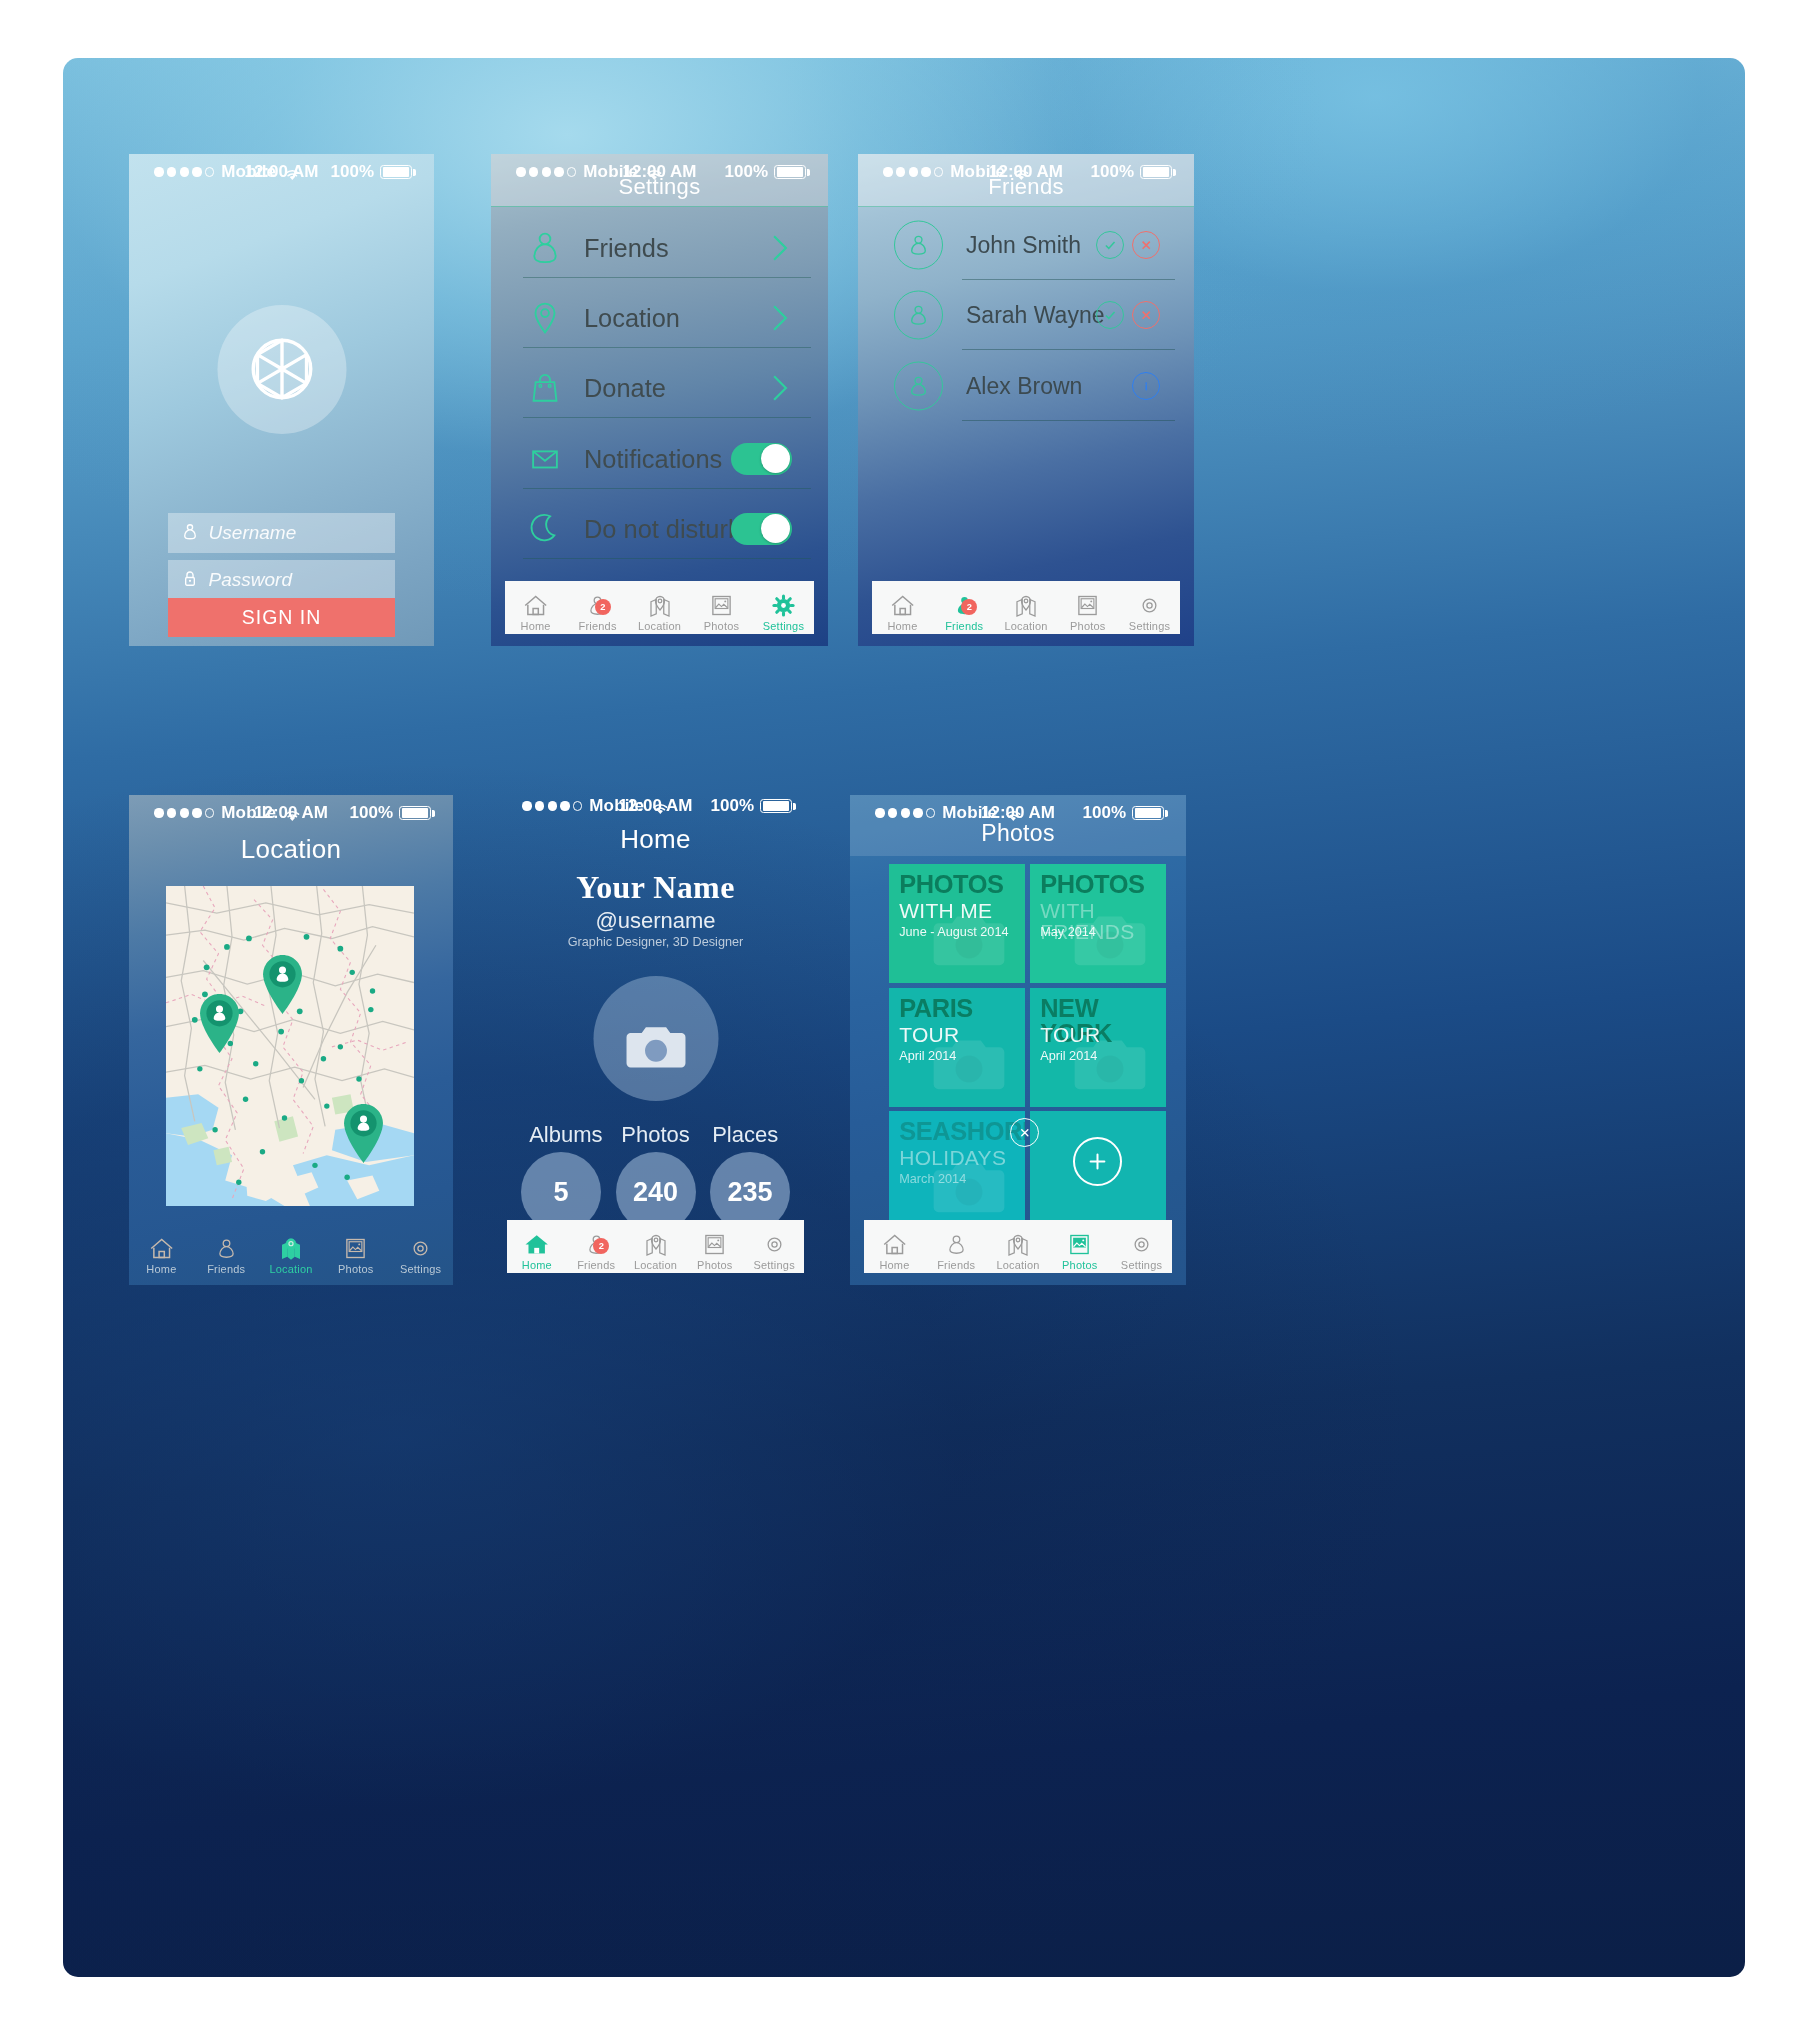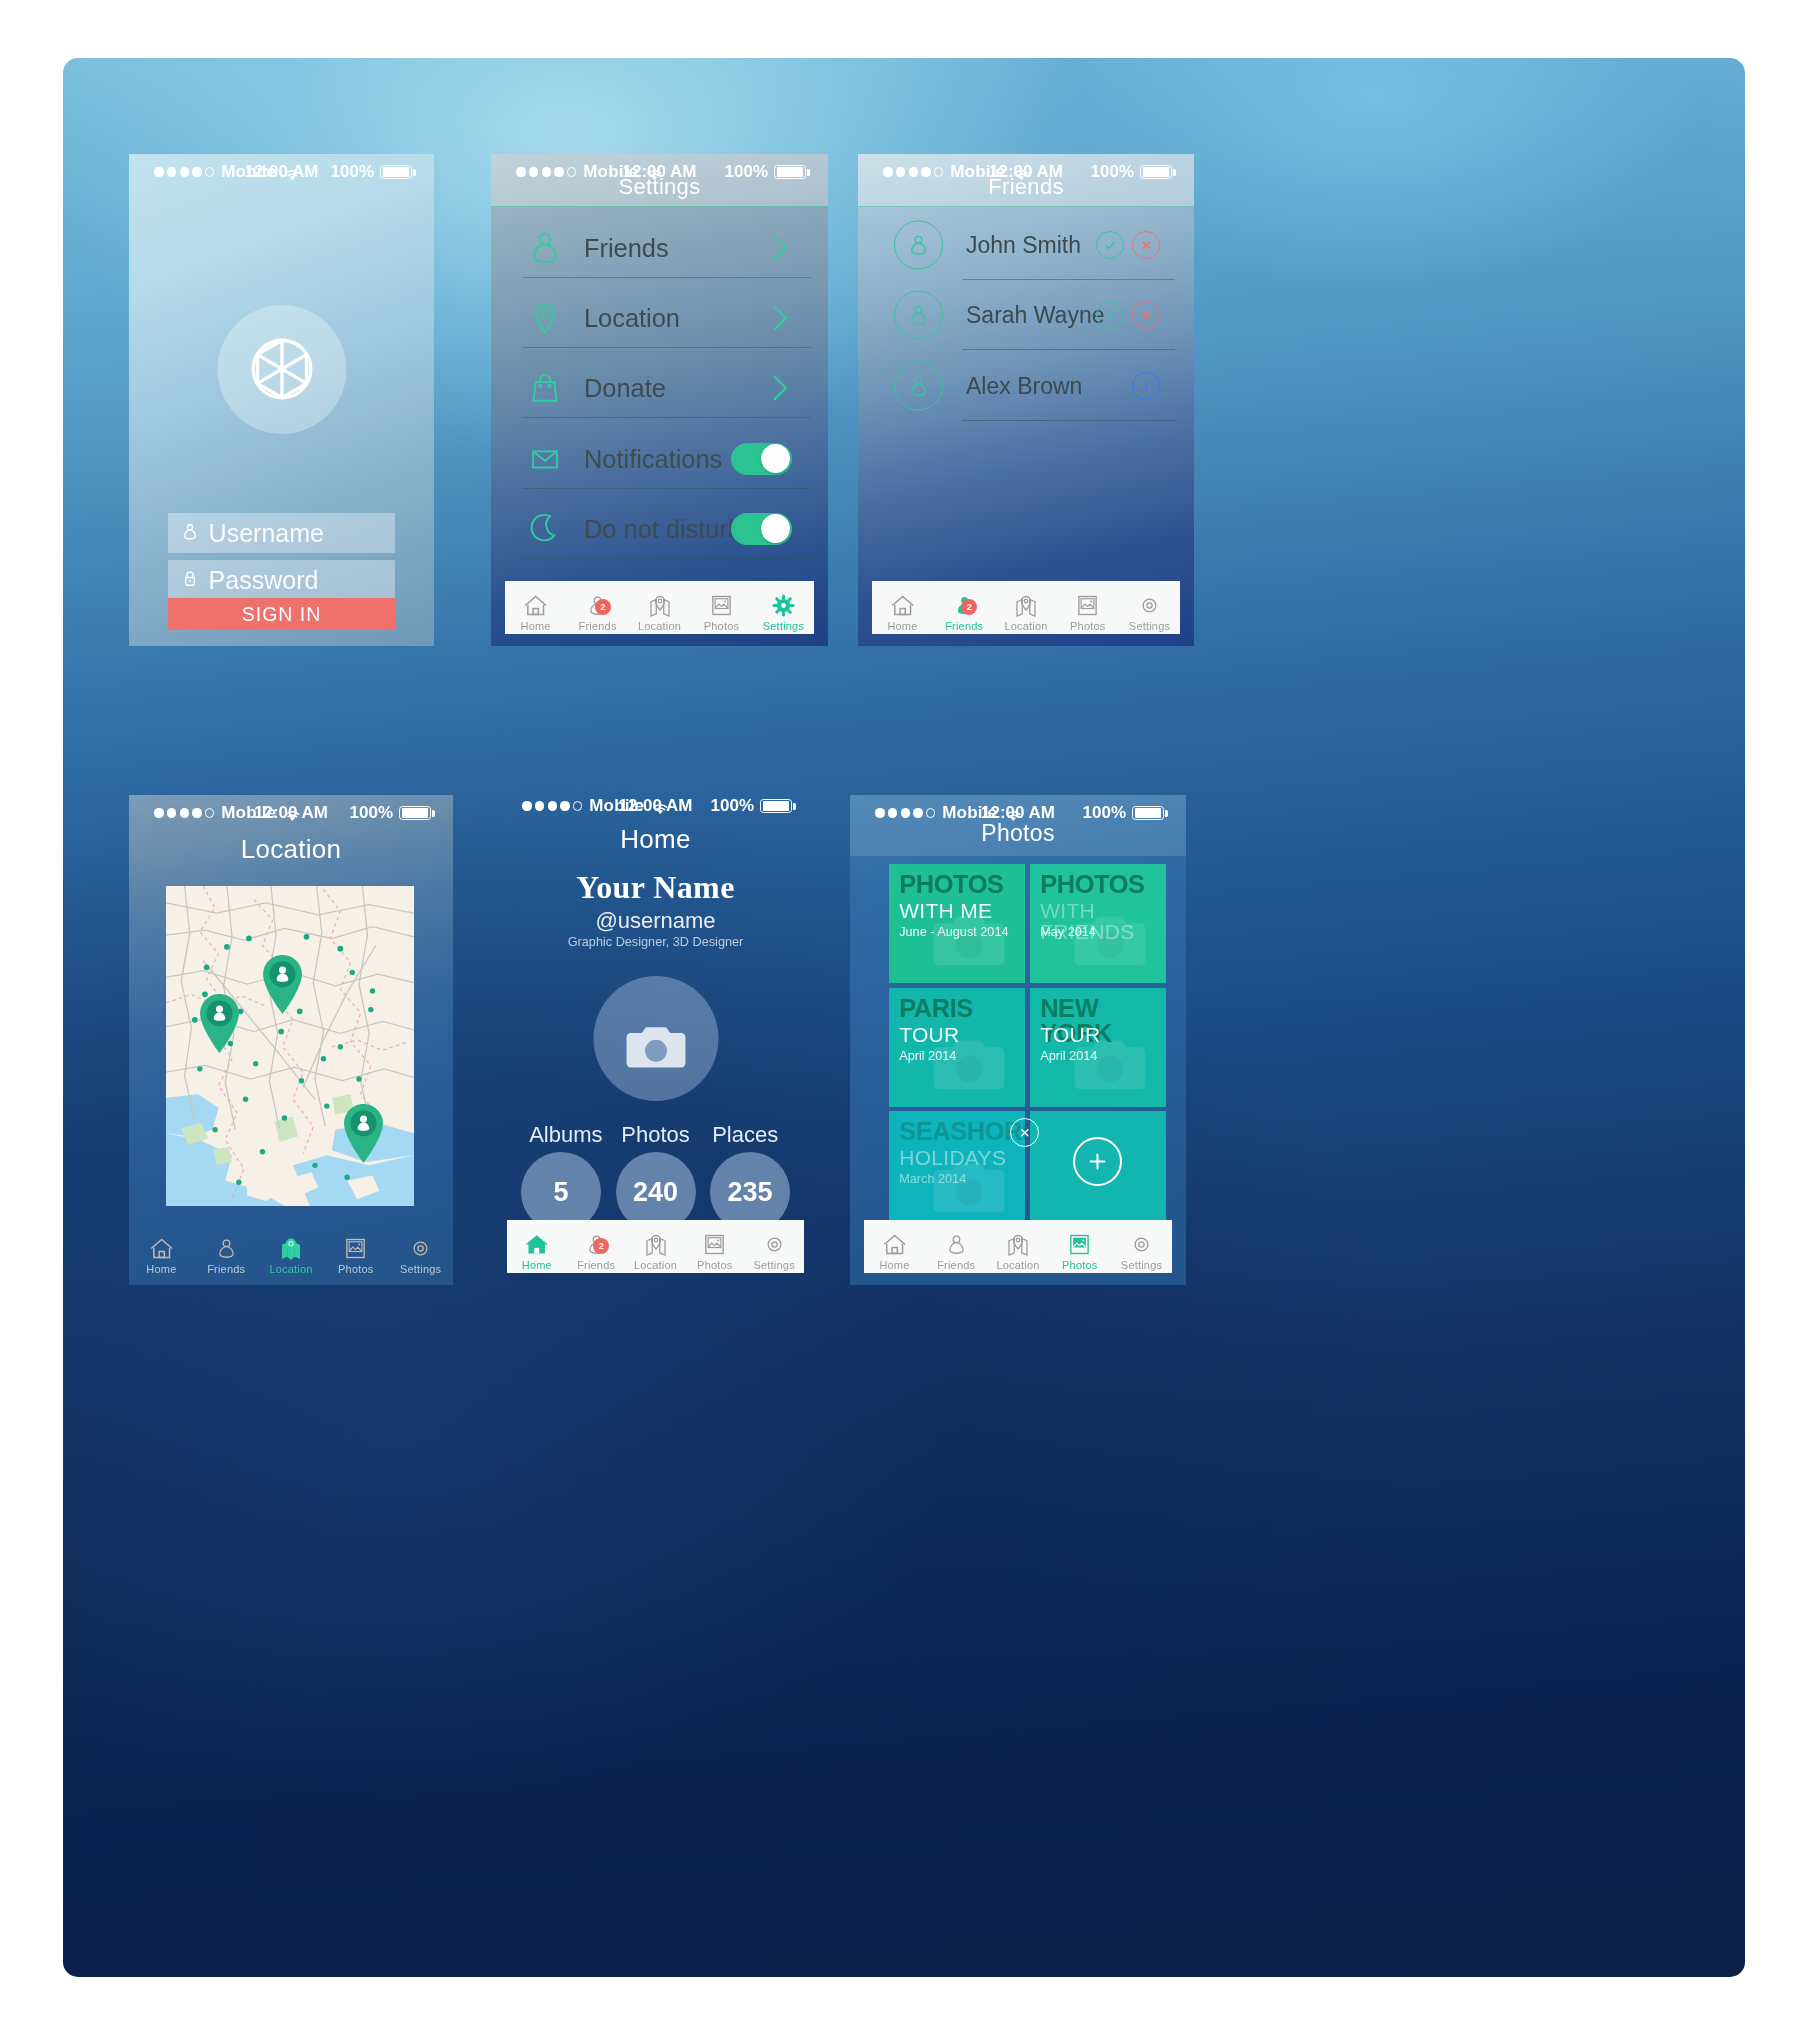--- a/index.html
+++ b/index.html
@@ -58,23 +58,23 @@
            background:#f1655f; color:#fff; font-size:12.7px; font-weight:700; display:flex; align-items:center; justify-content:center;}
 
   
   #s-login { left:66px; top:96px; width:305px; height:492px;
     background: linear-gradient(160deg, #c2e2ee 0%, #b6dbea 22%, #9ec9de 45%, #8ab3cd 68%, #7ba4c2 85%, #7099b8 100%); }
   #s-login .logo-circle { position:absolute; left:50%; top:151px; transform:translateX(-50%);
     width:129px; height:129px; border-radius:50%; background:rgba(255,255,255,0.30); }
   #s-login .aperture { position:absolute; left:50%; top:182px; transform:translateX(-50%); width:66px; height:66px; }
   .field { position:absolute; left:39px; width:227px; height:40px; background:rgba(255,255,255,0.35);
            display:flex; align-items:center; padding-left:13.6px; gap:11px; }
-  .field .ph { color:rgba(255,255,255,0.92); font-size:25px; font-weight:300; }
+  .field .ph { color:rgba(255,255,255,0.92); font-size:19px; font-weight:300;font-style:italic; }
   #f-user { top:359px; } #f-pass { top:406px; }
-  #btn-signin { position:absolute; left:39px; top:444px; width:227px; height:32px; background:#ef716c;
+  #btn-signin { position:absolute; left:39px; top:444px; width:227px; height:39px; background:#ef716c;
      color:#fff; font-size:19.5px; display:flex; align-items:center; justify-content:center; letter-spacing:1px; font-weight:400;}
 
   
   #s-settings { left:428px; top:96px; width:337px; height:492px;
     background: linear-gradient(170deg, #a9c3cf 0%, #93aec0 14%, #7e9cb4 30%, #6286a9 48%, #44699c 66%, #2c5290 82%, #1d4185 100%); }
   #s-settings .navbar { background: rgba(255,255,255,0.28); height:53px; border-bottom:0.8px solid rgba(50,180,140,0.55); }
   #s-settings .navtitle { top:20.3px; font-size:22px; }
   .setrow { position:absolute; left:0; right:0; height:61px; }
   .setrow .sicon { position:absolute; left:37px; top:50%; transform:translateY(-50%); width:34px; height:39px; }
   .setrow .slabel { position:absolute; left:93px; top:50%; transform:translateY(-50%); font-size:25.4px; color:#3f4b4f; font-weight:300;}

